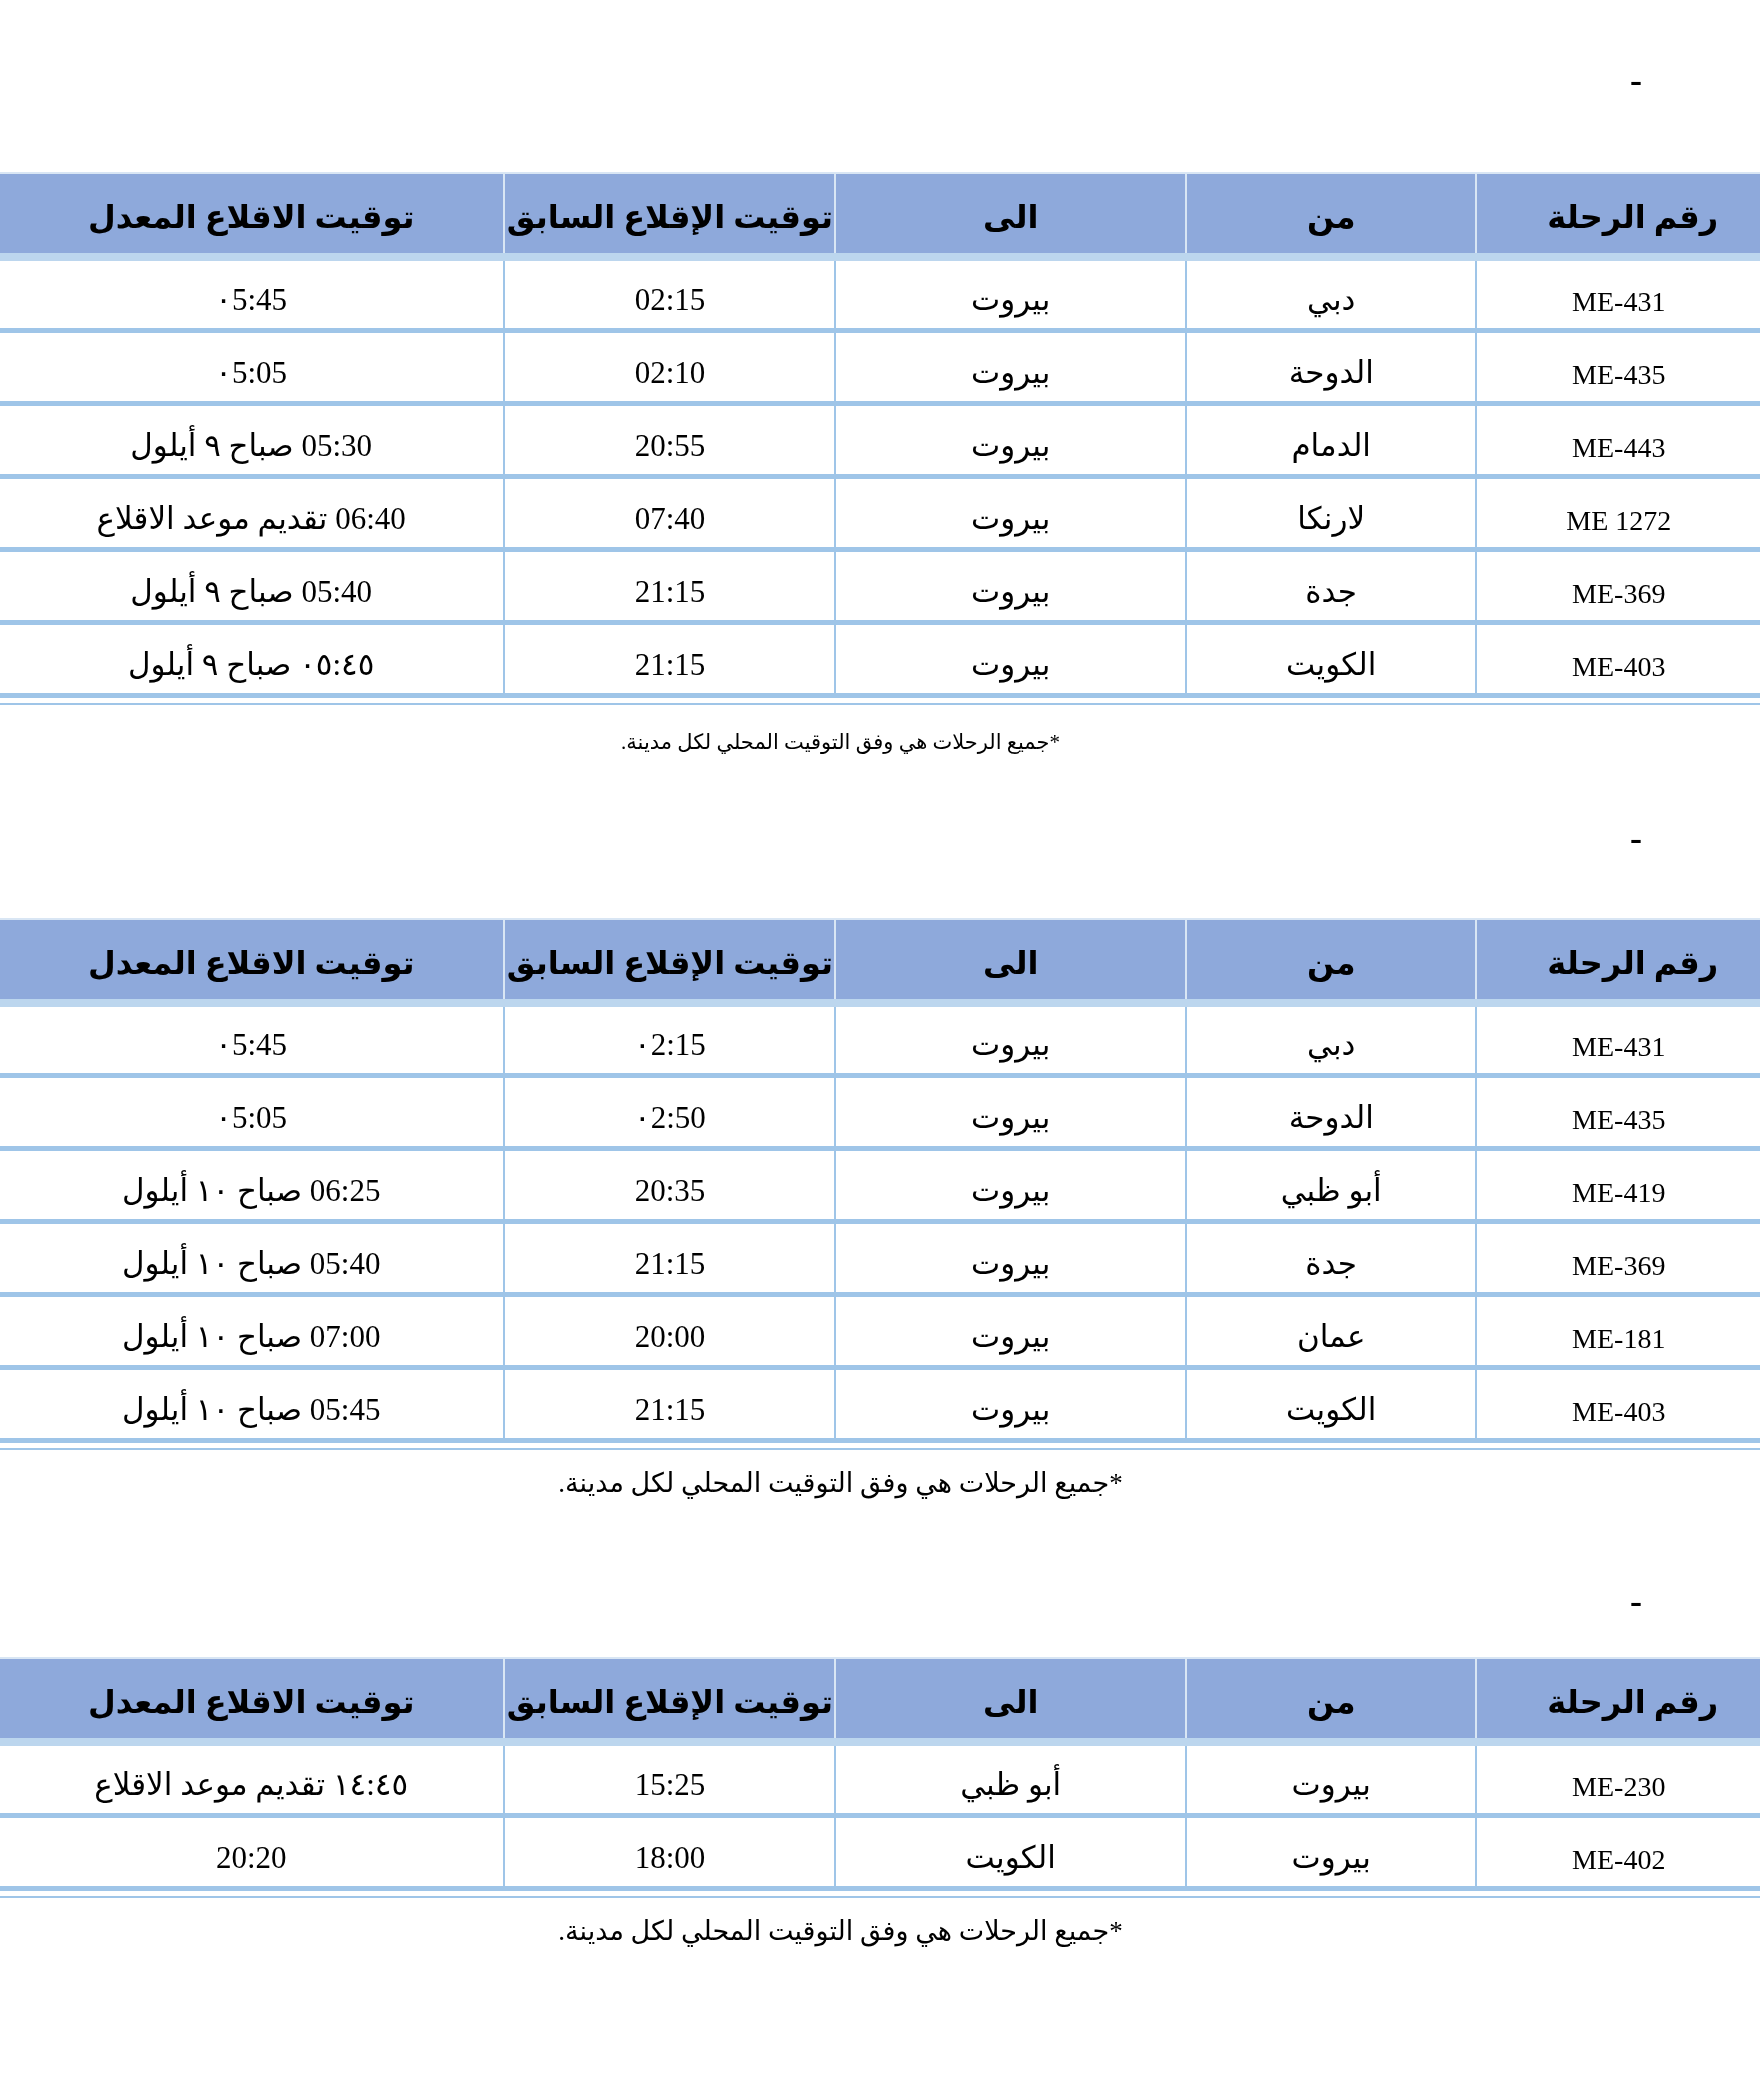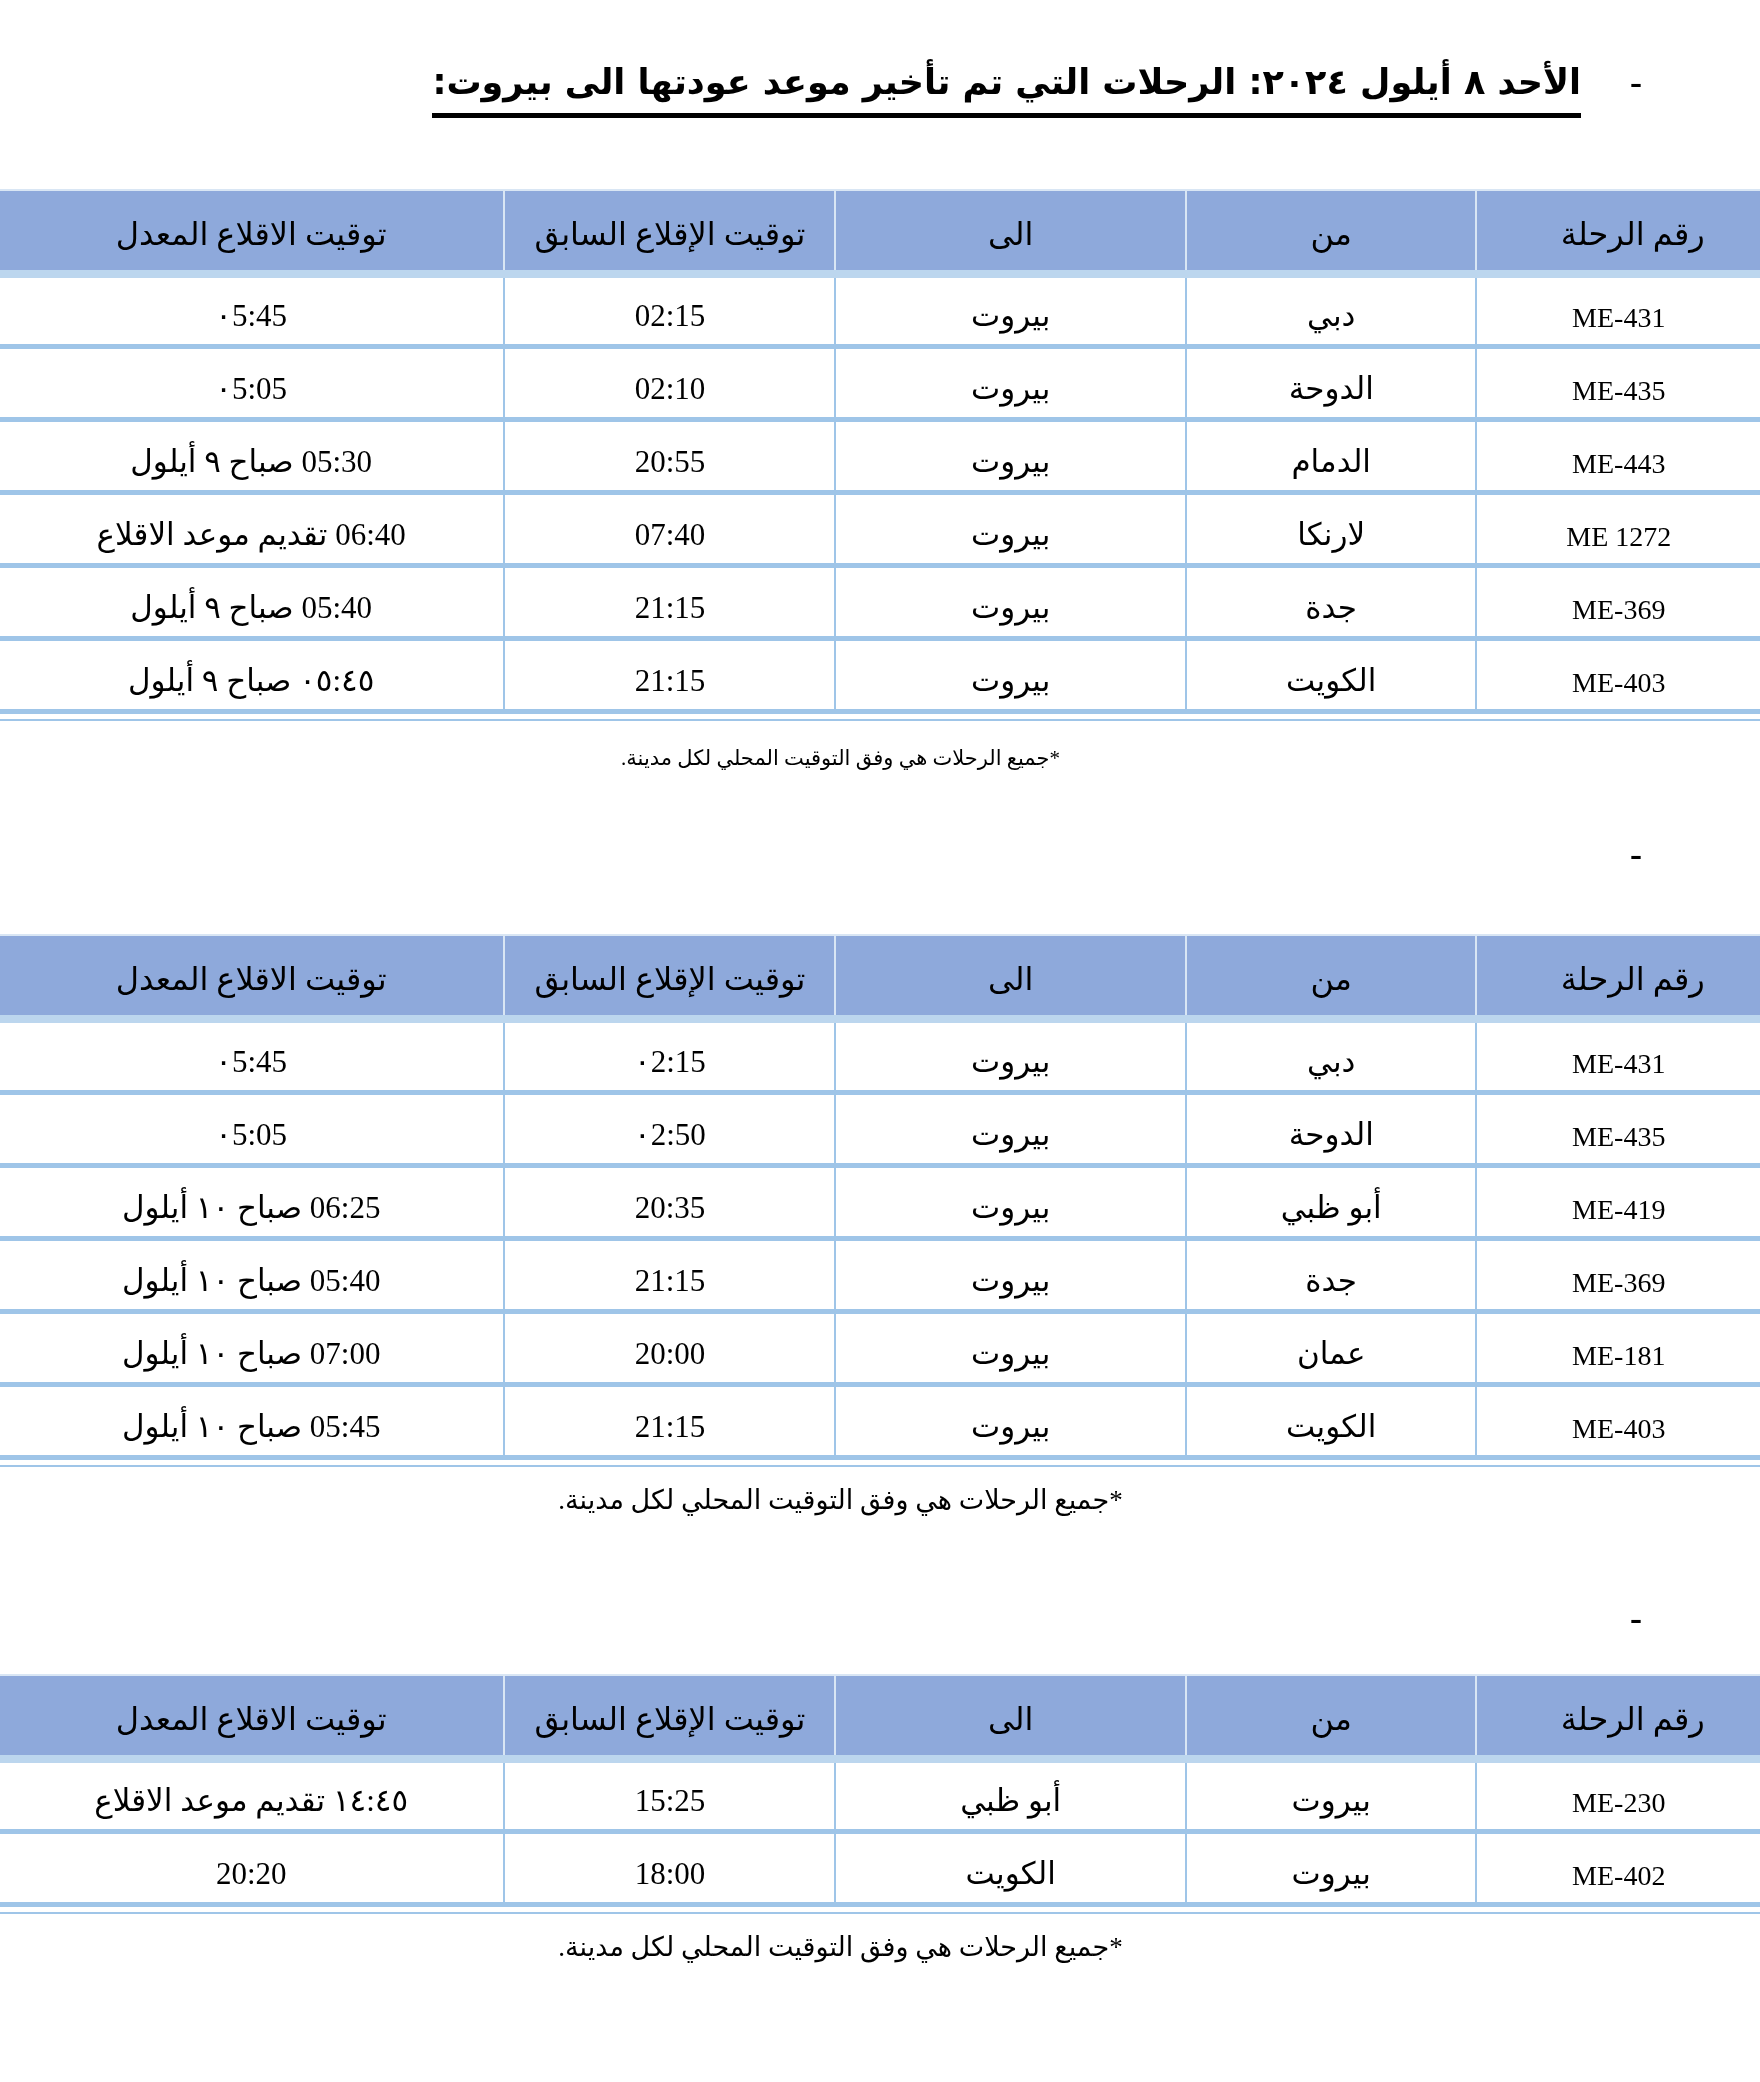--- a/index.html
+++ b/index.html
@@ -59,21 +59,21 @@
   col.c-to{width:19.9%;}
   col.c-prev{width:18.8%;}
   col.c-mod{width:28.7%;}
   th{
     background:var(--header-bg);
     height:84px;
     vertical-align:bottom;
     padding-bottom:17px;
     text-align:center;
     font-size:32px;
-    font-weight:normal;
+    font-weight:bold;
     border-bottom:8.4px solid var(--grid-light);
     border-inline-start:2.5px solid #d9e6f4;
     border-top:2.5px solid #d9e6f4;
     font-family:"Liberation Serif","DejaVu Sans",serif;
   }
   th:first-child{border-inline-start:none;padding-left:28px;}
   td{
     height:73px;
     vertical-align:bottom;
     padding-bottom:10px;
@@ -98,21 +98,20 @@
   .footnote-small{font-size:21px;margin-top:25px;}
   .footnote-large{font-size:27px;margin-top:17px;}
 </style>
 </head>
 <body>
 
 <div class="page">
 
   <div class="heading-row h1-row">
     <span class="dash">-</span>
-    <span class="heading-text">الأحد ٨ أيلول ٢٠٢٤: الرحلات التي تم تأخير موعد عودتها الى بيروت:</span>
   </div>
 
   <div class="tablewrap">
     <table>
       <colgroup>
           <col class="c-flight">
           <col class="c-from">
           <col class="c-to">
           <col class="c-prev">
           <col class="c-mod">

